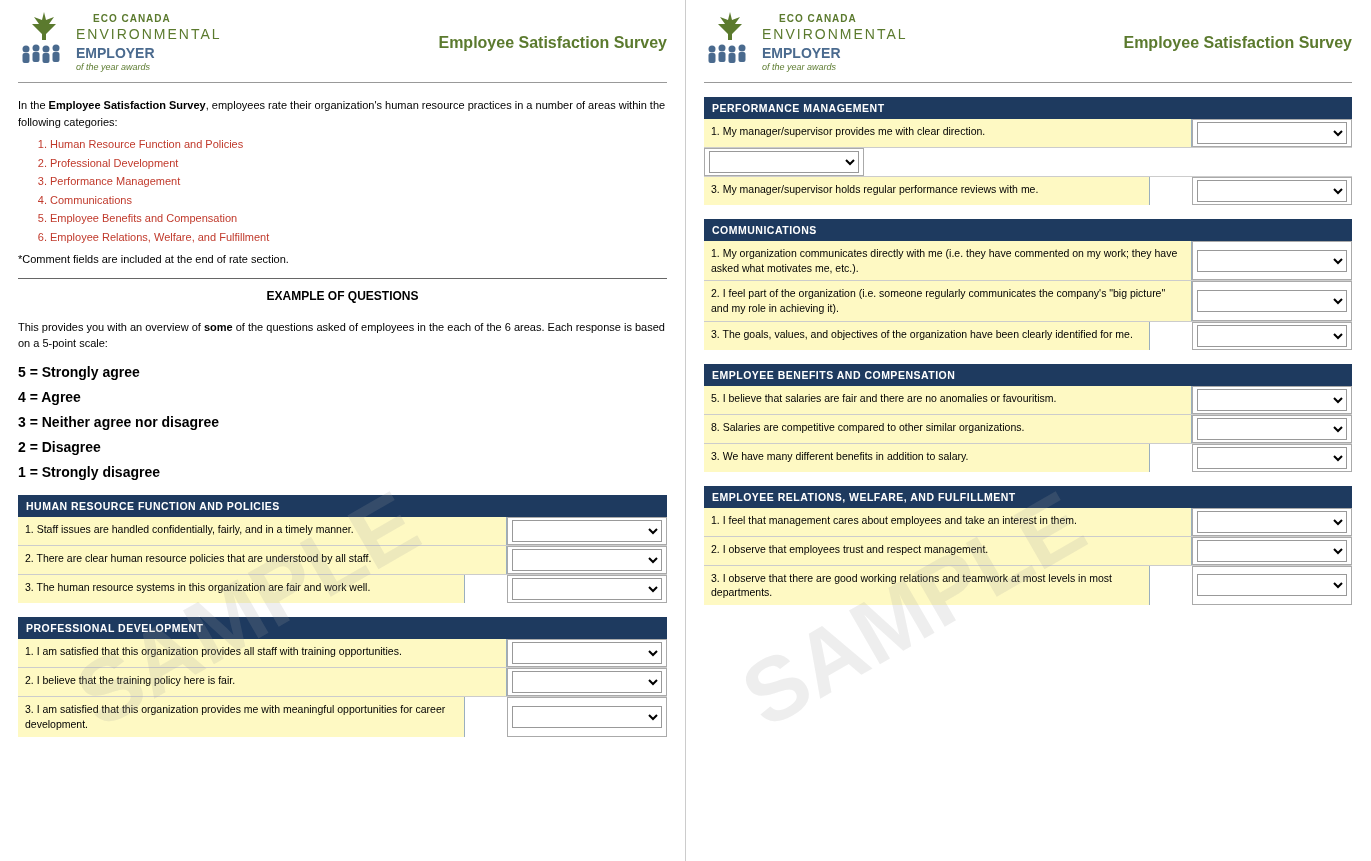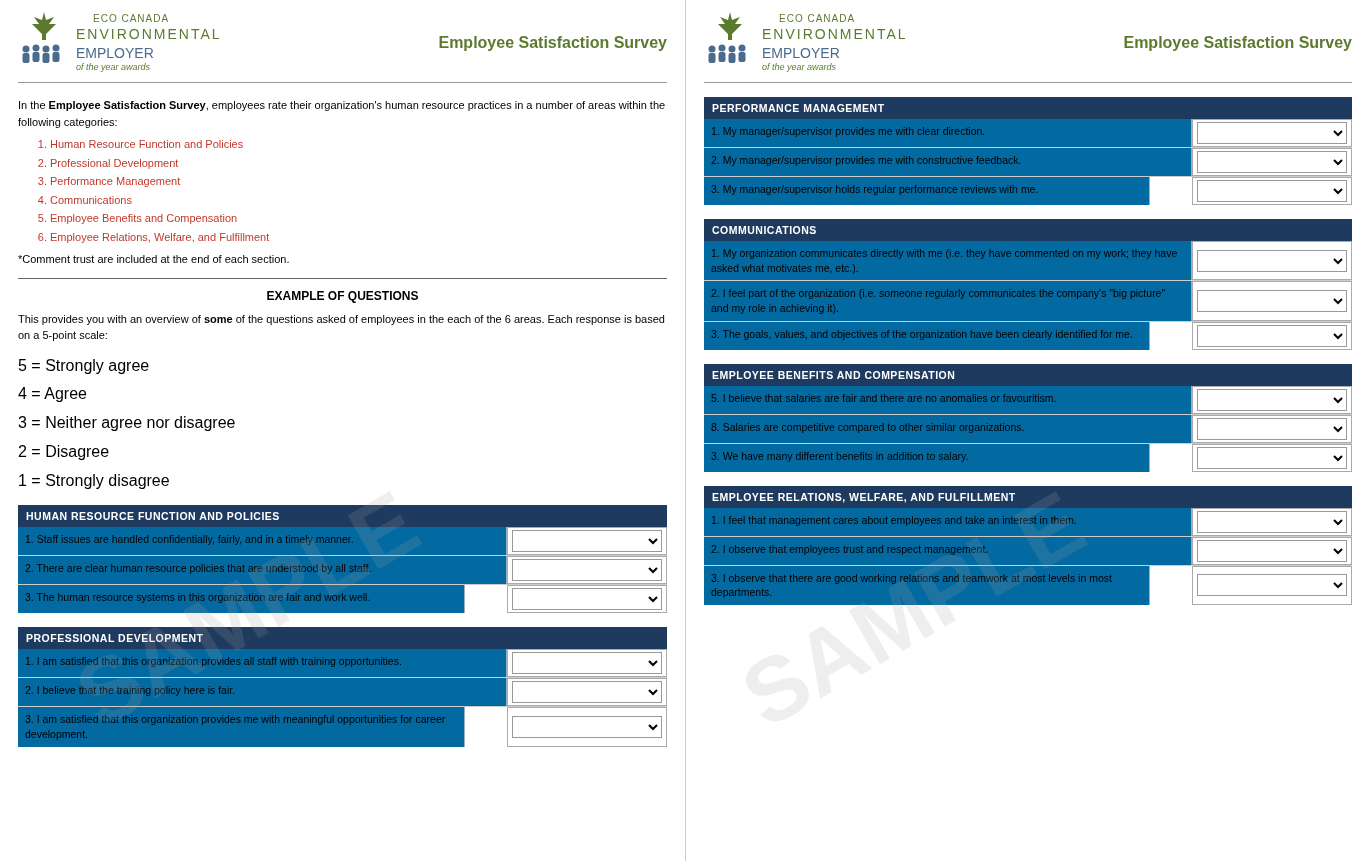--- a/index.html
+++ b/index.html
@@ -37,33 +37,33 @@
     }
     .logo-text {
       display: flex;
       flex-direction: column;
       font-size: 9px;
       color: #5b7a2e;
       line-height: 1.3;
     }
     .logo-text .brand-eco {
       font-size: 10px;
-      font-weight: normal;
+      font-weight: bold;
       color: #5b7a2e;
       letter-spacing: 1px;
       padding-left: 17px;
     }
     .logo-text .brand-env {
       font-size: 14px;
       letter-spacing: 2px;
       color: #5b7a2e;
     }
     .logo-text .brand-employer {
       font-size: 14px;
-      font-weight: normal;
+      font-weight: bold;
       color: #4a6a8e;
       letter-spacing: 0;
     }
     .logo-text .brand-year {
       font-size: 9px;
       font-style: italic;
       color: #5b7a2e;
     }
     .survey-title {
       font-size: 16px;
@@ -92,31 +92,31 @@
       border: none;
       border-top: 1px solid #666;
       margin: 10px 0;
     }
 
     
     .example-title {
       text-align: center;
       font-weight: bold;
       font-size: 12px;
-      margin-bottom: 8px;
+      margin-bottom: 16px;
     }
     .example-text {
       font-size: 11px;
       line-height: 1.5;
       margin-bottom: 8px;
     }
     .example-text strong { font-weight: bold; }
     .scale-list {
-      font-size: 16px;
-      font-weight: normal;
+      font-size: 14px;
+      font-weight: bold;
       line-height: 1.8;
       margin-bottom: 10px;
     }
 
     
     .section-block {
       margin-bottom: 14px;
     }
     .section-header {
       background: #1e3a5f;
@@ -127,21 +127,21 @@
       letter-spacing: 0.5px;
     }
     .question-row {
       display: flex;
       align-items: stretch;
       border-bottom: 1px solid #ccc;
     }
     .question-row:last-child { border-bottom: none; gap: 42px; }
     .question-text {
       flex: 1;
-      background: #0369a1;
+      background: #fef9c3;
       padding: 5px 7px;
       font-size: 10.5px;
       line-height: 1.4;
       border-right: 1px solid #9aafbf;
     }
     .question-dropdown {
       width: 160px;
       background: #fff;
       border: 1px solid #aaa;
       display: flex;
@@ -218,21 +218,21 @@
   <div class="intro">
     <p>In the <strong>Employee Satisfaction Survey</strong>, employees rate their organization's human resource practices in a number of areas within the following categories:</p>
     <ol>
       <li>Human Resource Function and Policies</li>
       <li>Professional Development</li>
       <li>Performance Management</li>
       <li>Communications</li>
       <li>Employee Benefits and Compensation</li>
       <li>Employee Relations, Welfare, and Fulfillment</li>
     </ol>
-    <p class="note">*Comment trust are included at the end of each section.</p>
+    <p class="note">*Comment fields are included at the end of rate section.</p>
   </div>
 
   <hr class="divider">
 
   <div class="example-title">EXAMPLE OF QUESTIONS</div>
   <p class="example-text">
     This provides you with an overview of <strong>some</strong> of the questions asked of employees in the each of the 6 areas. Each response is based on a 5-point scale:
   </p>
   <div class="scale-list">
     <div>5 = Strongly agree</div>
@@ -320,21 +320,20 @@
 
   <div class="section-block">
     <div class="section-header">PERFORMANCE MANAGEMENT</div>
     <div class="question-row">
       <div class="question-text">1. My manager/supervisor provides me with clear direction.</div>
       <div class="question-dropdown">
         <select><option></option></select>
       </div>
     </div>
     <div class="question-row">
-      <div class="question-text">2. My manager/supervisor provides me with constructive feedback.</div>
       <div class="question-dropdown">
         <select><option></option></select>
       </div>
     </div>
     <div class="question-row">
       <div class="question-text">3. My manager/supervisor holds regular performance reviews with me.</div>
       <div class="question-dropdown">
         <select><option></option></select>
       </div>
     </div>

